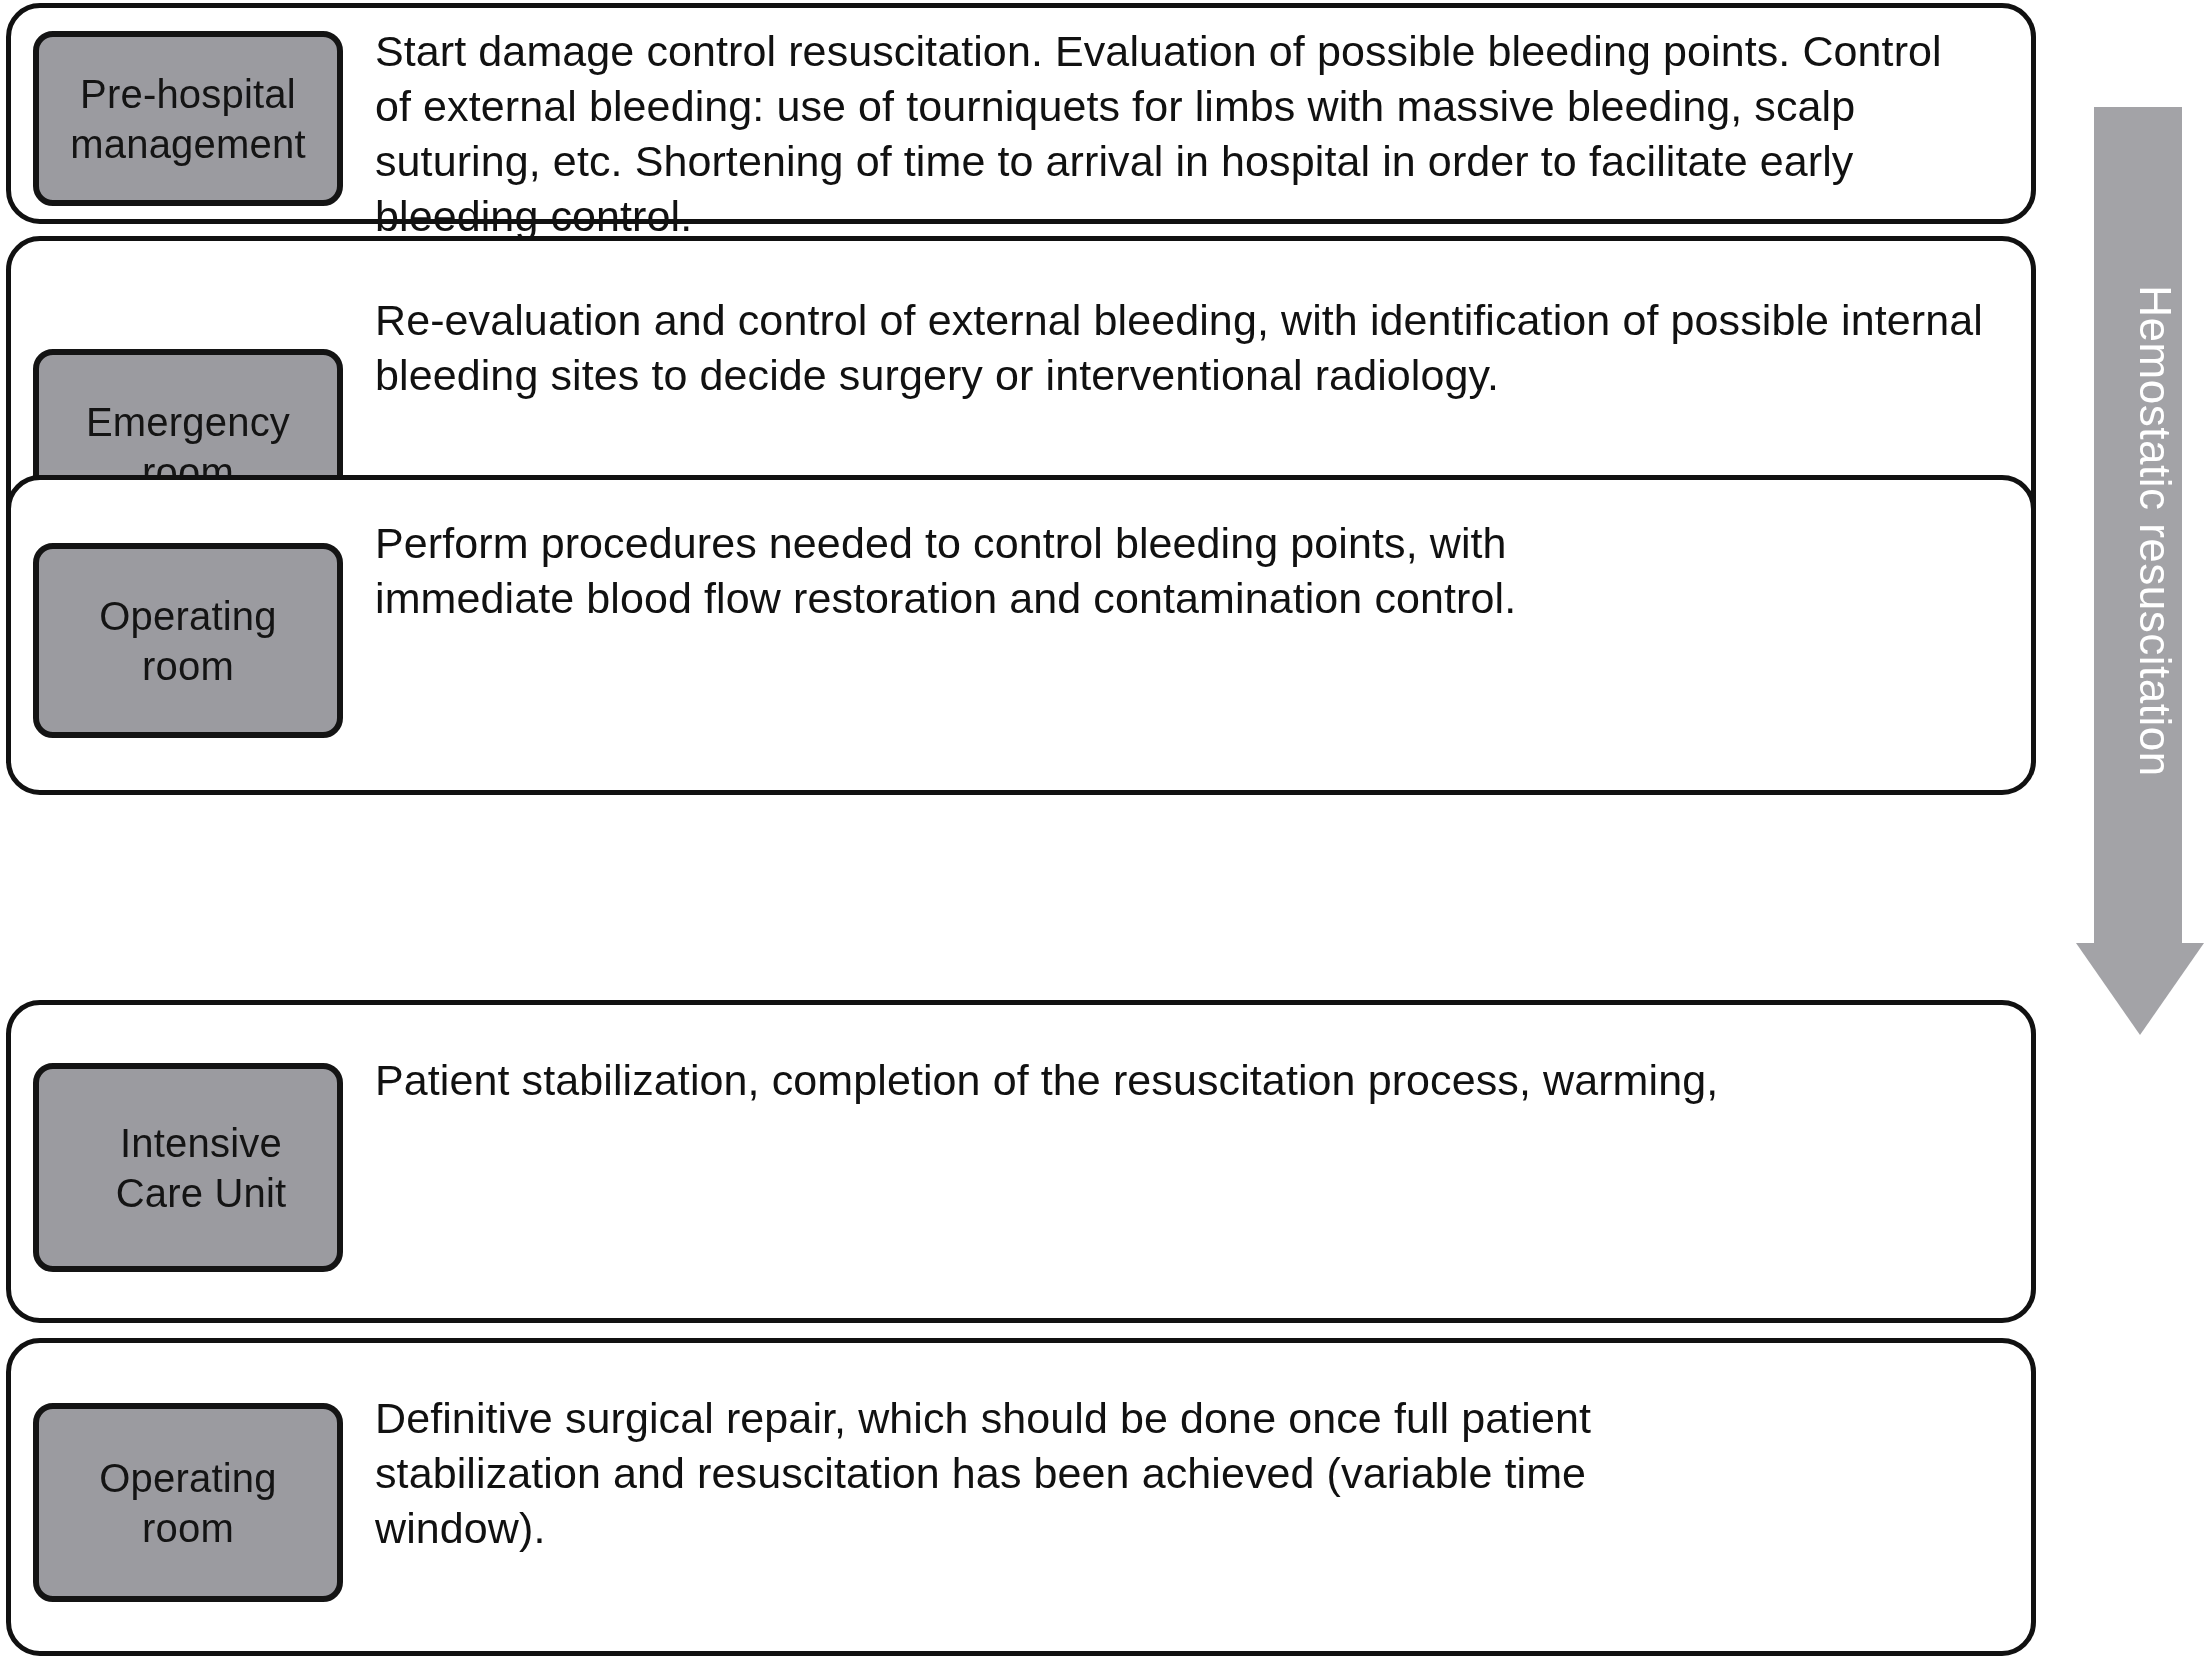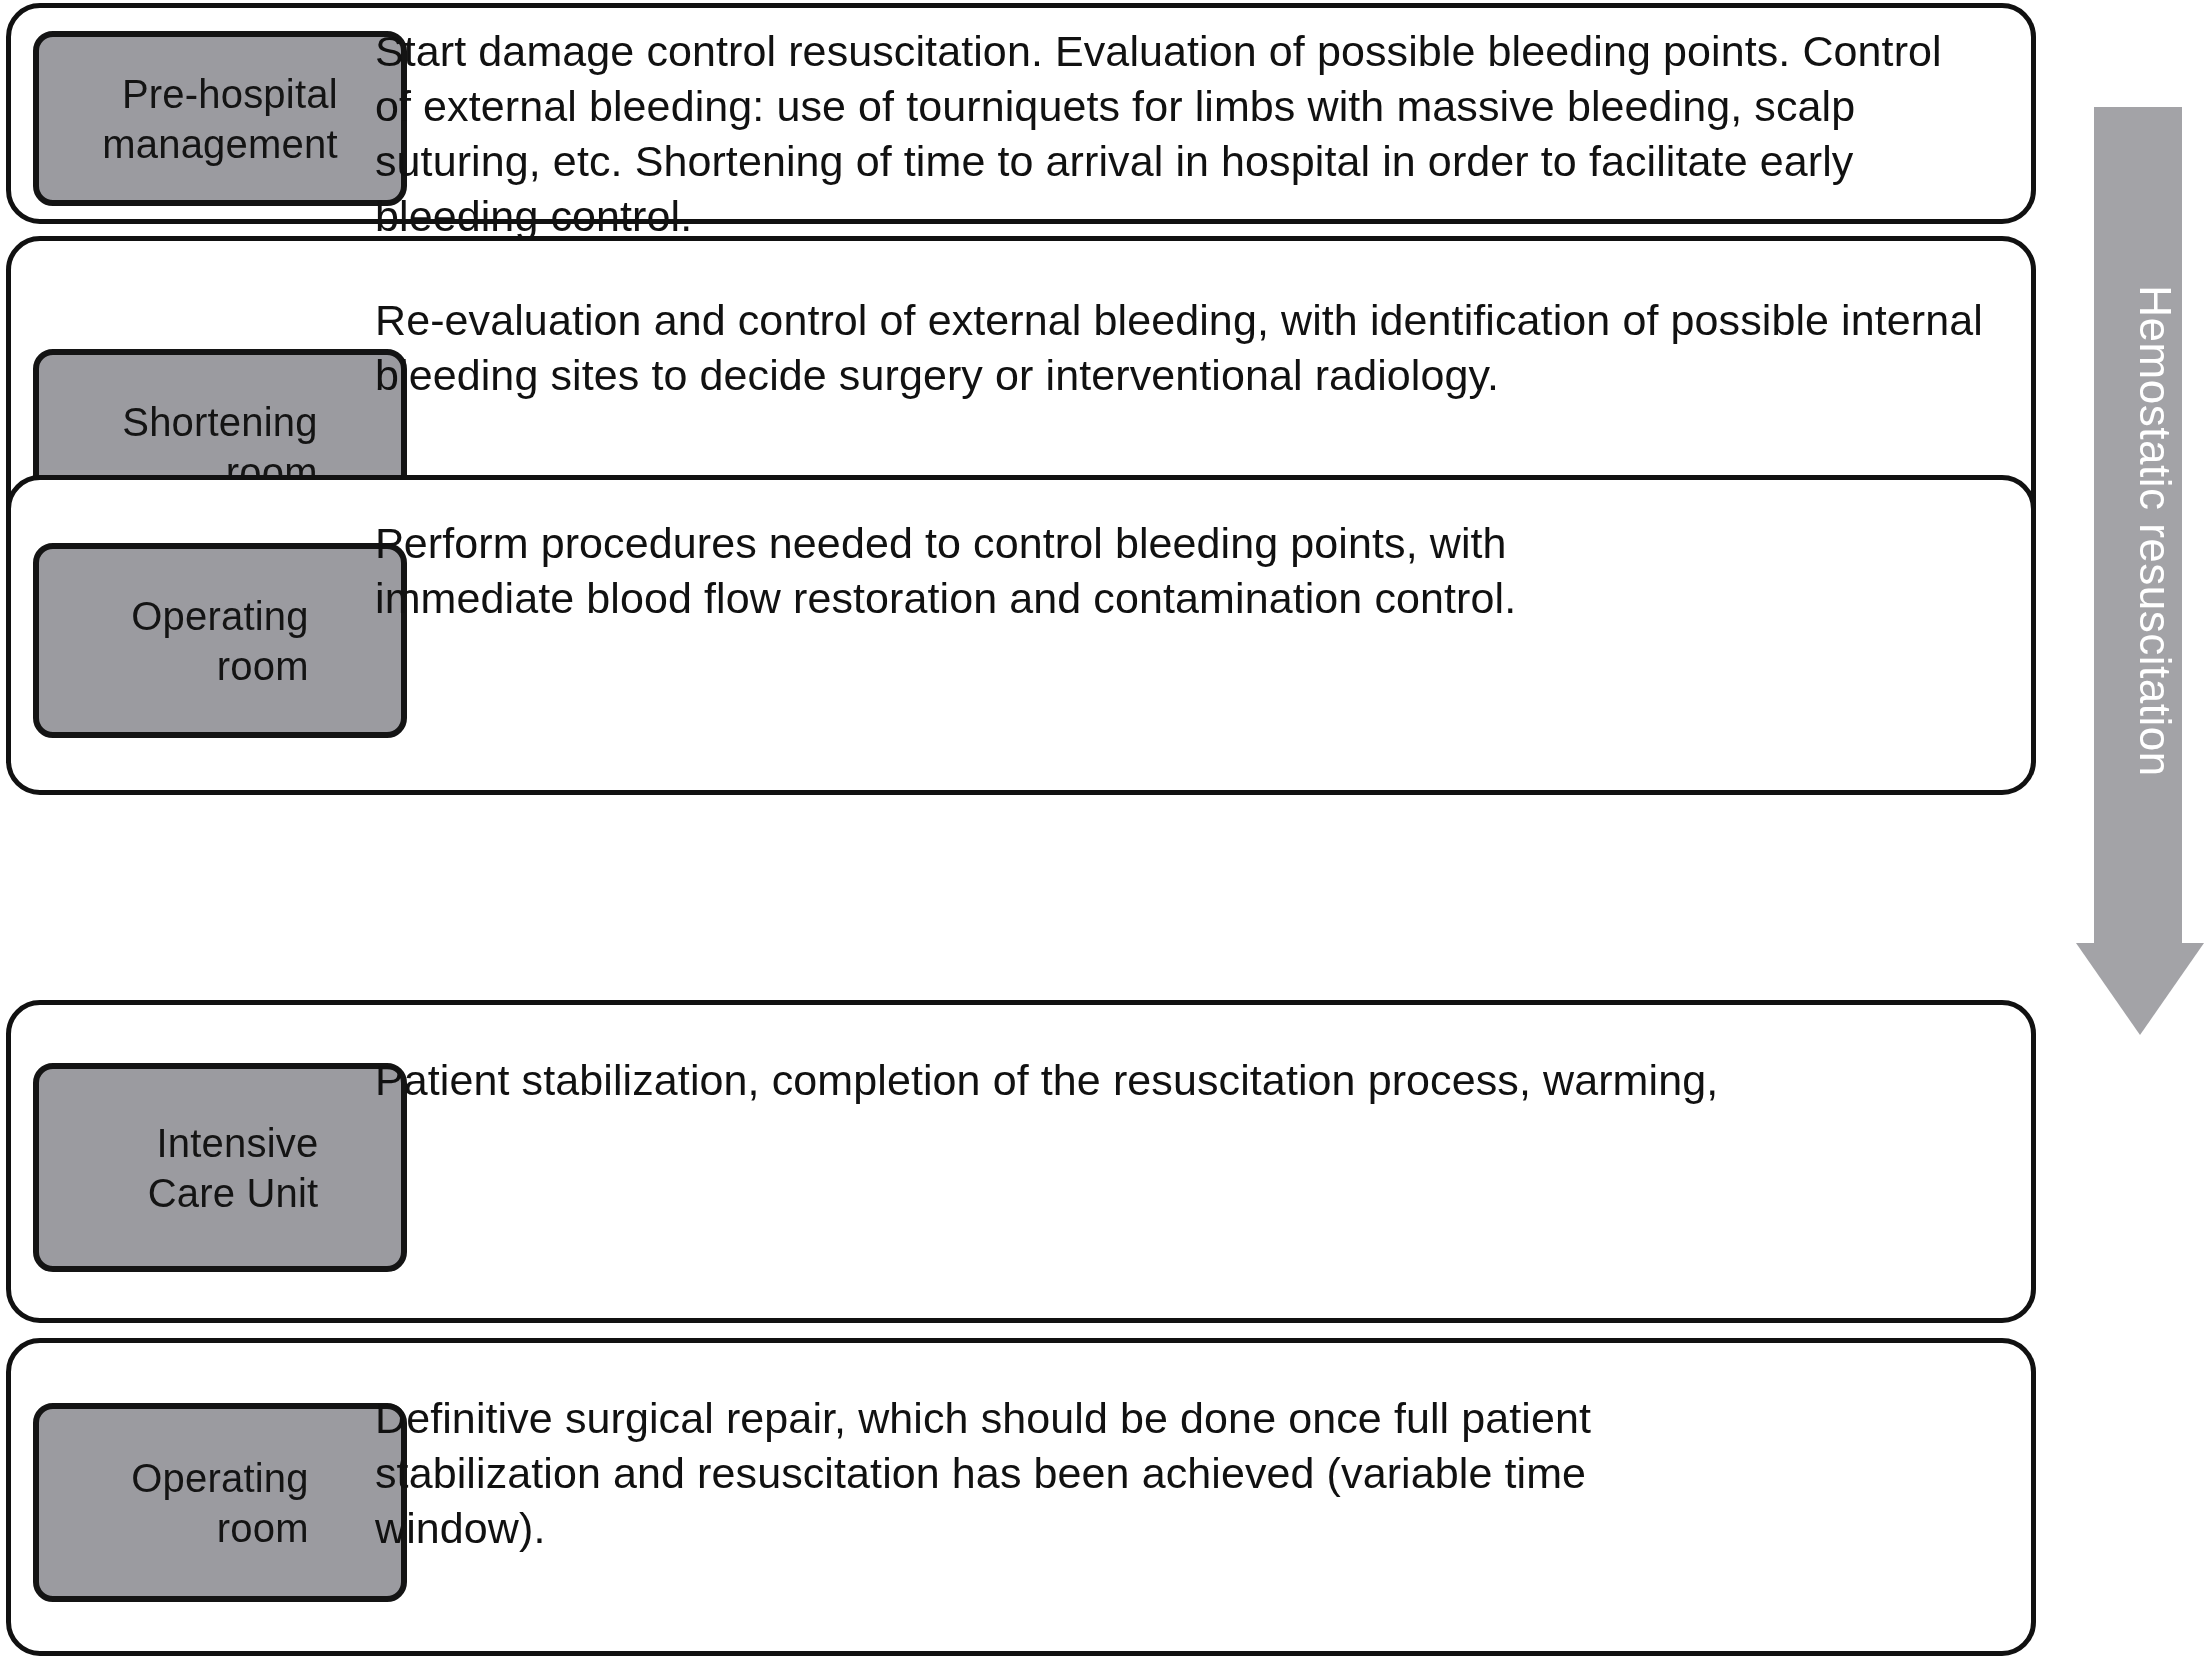--- a/index.html
+++ b/index.html
@@ -29,29 +29,29 @@
   .row-1{top:3px;   width:2030px; height:221px;}
   .row-2{top:236px; width:2030px; height:217px;}
   .row-3{top:475px; width:2030px; height:217px;}
   .row-4{top:704px; width:2030px; height:217px;}
   .row-5{top:933px; width:2030px; height:217px;}
 
   
   .stage{
     position:absolute;
     left:22px;
-    width:374px;
+    width:310px;
     background:#9b9ba0;
     border:6px solid #141414;
     border-radius:20px;
     box-sizing:border-box;
     display:flex;
     align-items:center;
     justify-content:center;
-    text-align:right;
+    text-align:center;
     color:#141414;
     font-size:40px;
     line-height:1.25;
     letter-spacing:0.2px;
   }
 
   .desc{
     position:absolute;
     left:360px;
     right:40px;
@@ -113,21 +113,21 @@
       </span>
     </div>
     <div class="desc" style="top:12px;">
       <p>Start damage control resuscitation. Evaluation of possible bleeding points. Control of external bleeding: use of tourniquets for limbs with massive bleeding, scalp suturing, etc. Shortening of time to arrival in hospital in order to facilitate early bleeding control.</p>
     </div>
   </div>
 
   <div class="row row-2" style="top: 236px; height: 411px;">
     <div class="stage" style="top: 108px; height: 195px;">
       <span>
-        <span>Shortening</span><br>
+        <span>Emergency</span><br>
         <span>room</span>
       </span>
     </div>
     <div class="desc" style="top:48px;">
       <p>Re-evaluation and control of external bleeding, with identification of possible internal bleeding sites to decide surgery or interventional radiology.</p>
     </div>
   </div>
 
   <div class="row row-3" style="top: 475px; height: 320px;">
     <div class="stage" style="top: 63px; height: 195px;">

